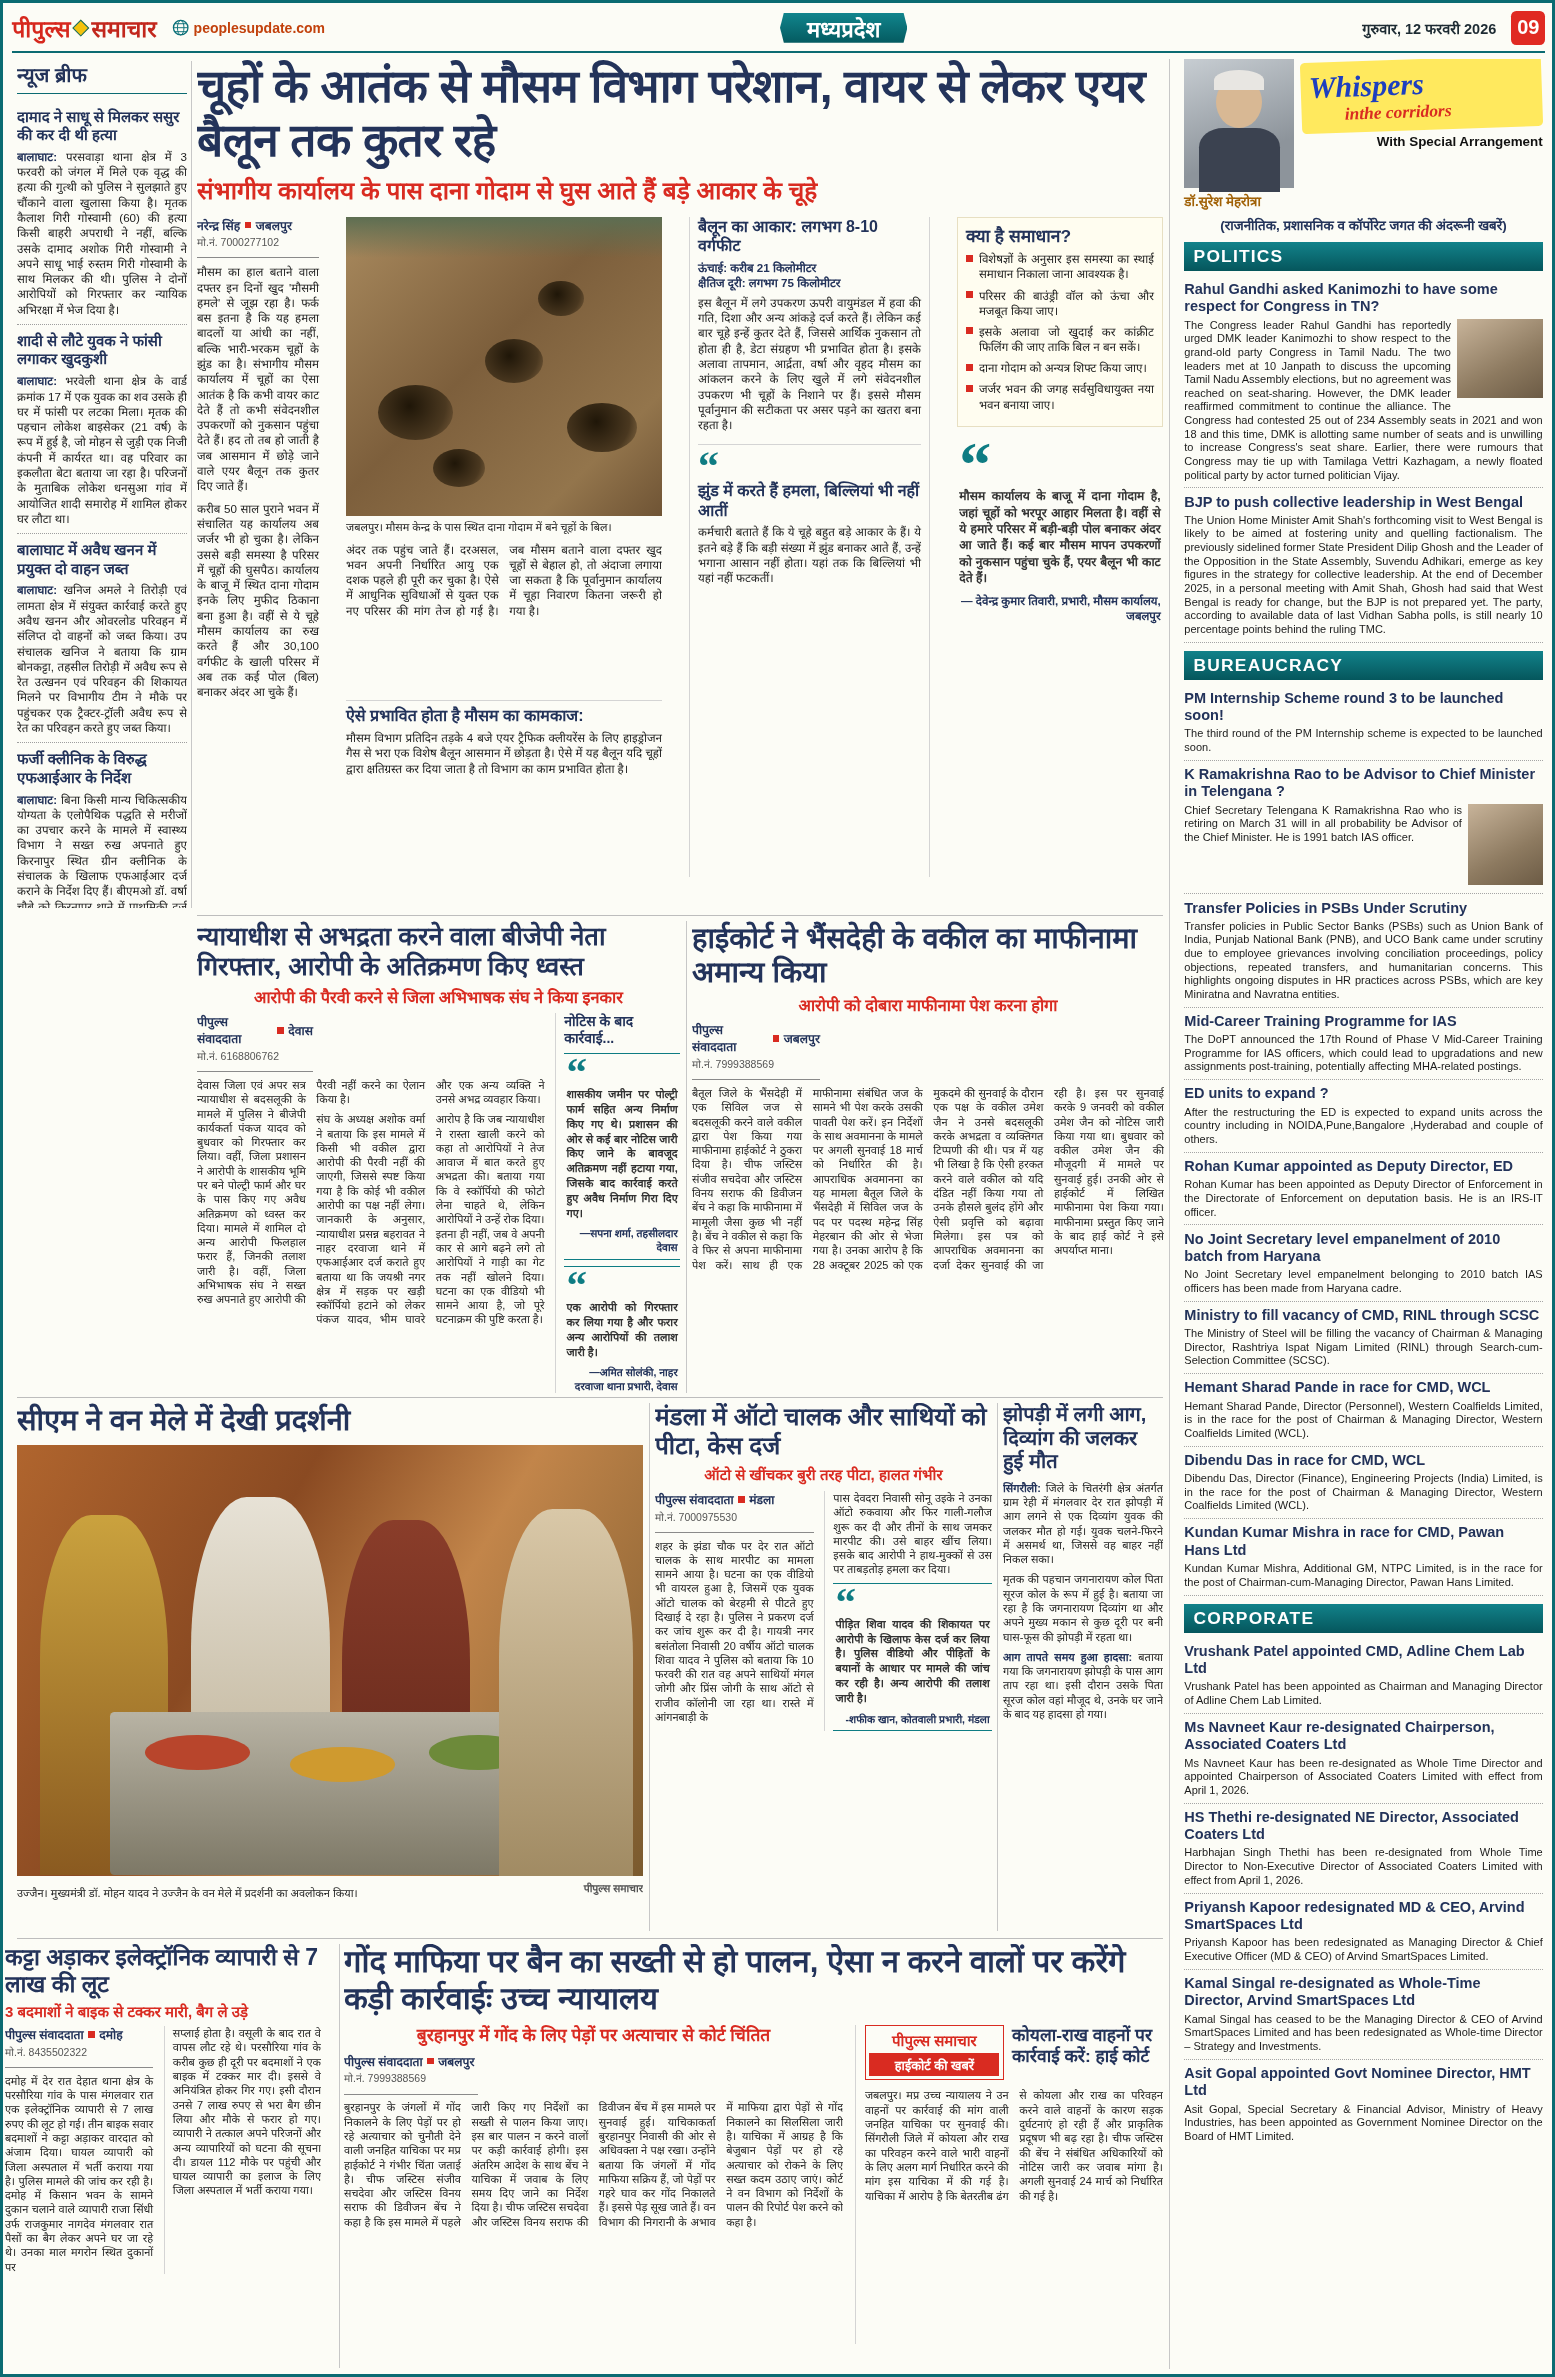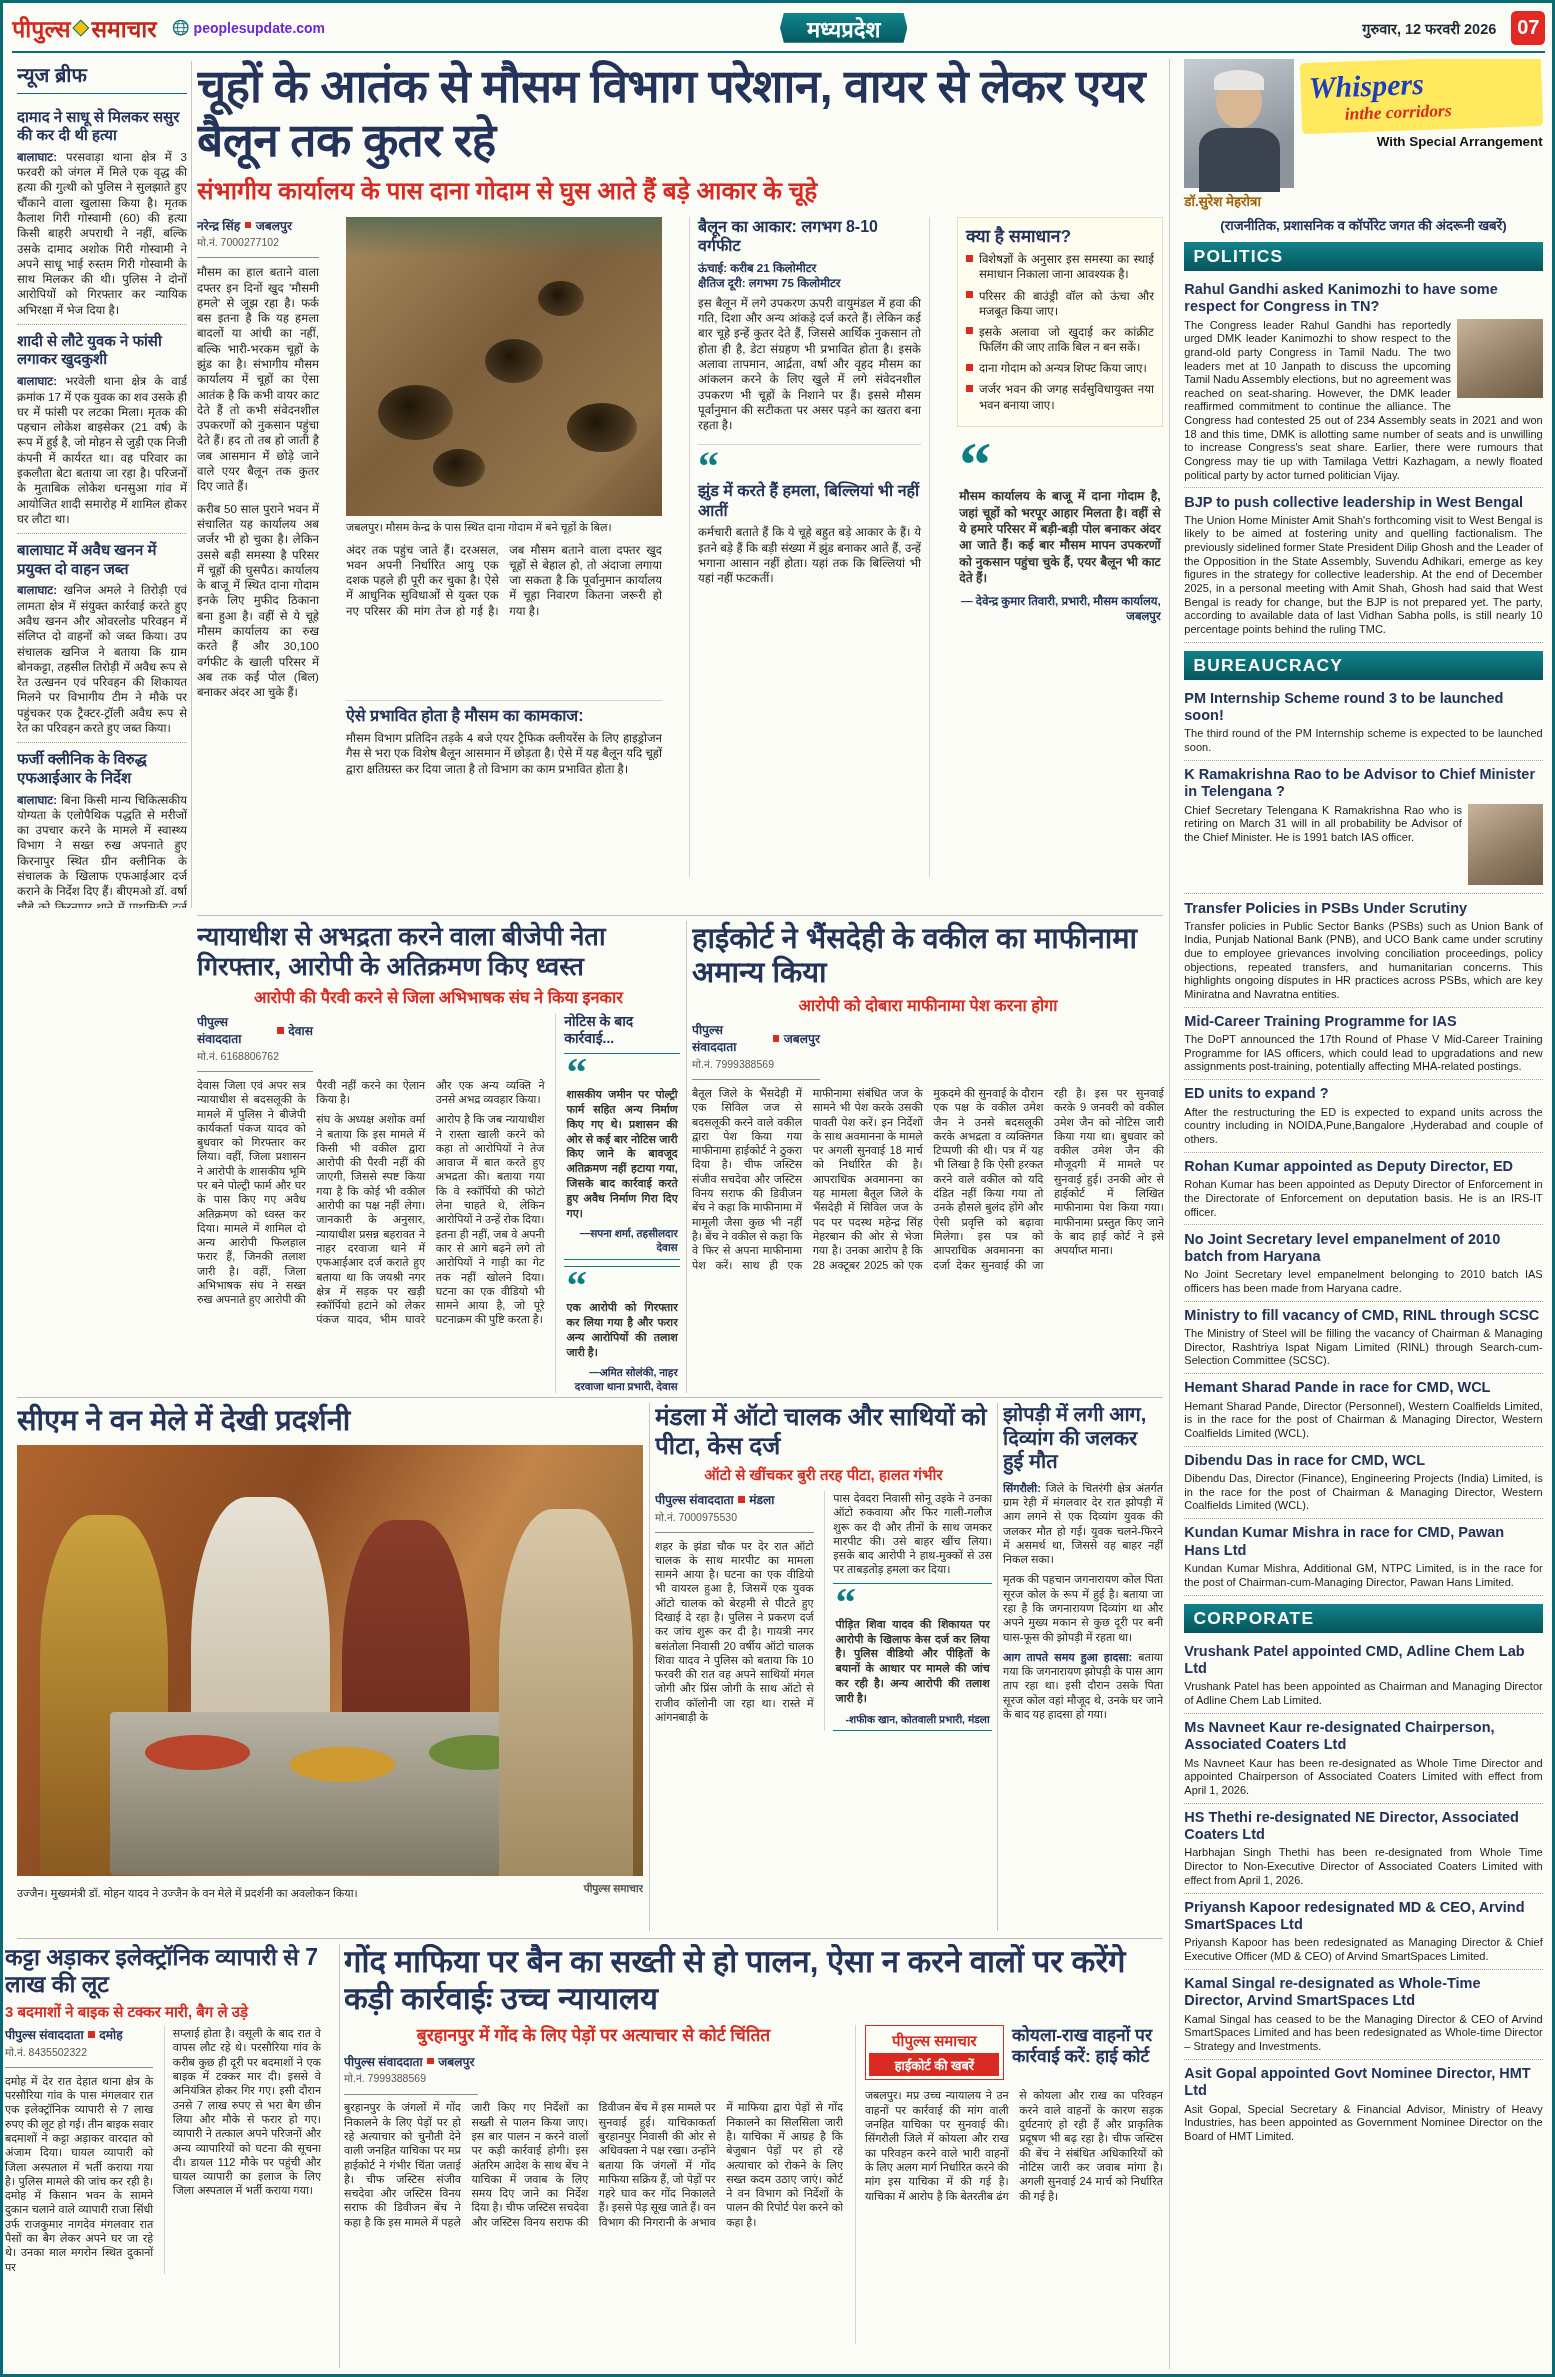--- a/index.html
+++ b/index.html
@@ -8,21 +8,21 @@
   .page{position:relative;width:1555px;height:2377px;background:#fcfcf6;border:3.5px solid #0b6b72;overflow:hidden;}
   .abs{position:absolute;}
   .hrule{position:absolute;height:1.2px;background:#bdbdbd;}
   .vrule{position:absolute;width:0.6px;background:#c7c7c7;}
   
   .masthead{left:9.3px;top:5.8px;width:1533px;height:38px;display:flex;align-items:center;gap:15px;}
   .logo{display:flex;align-items:center;gap:4.6px;white-space:nowrap;}
   .logo1,.logo2{font-size:23px;font-weight:bold;color:#d6281e;}
   .logo2{color:#c2271d;}
   .diamond{width:11.6px;height:11.6px;background:#f4c20d;border:1.7px solid #0b6b72;transform:rotate(45deg);display:inline-block;}
-  .website{display:flex;align-items:center;gap:4.6px;font-size:14px;color:#6d28d9;font-weight:bold;}
+  .website{display:flex;align-items:center;gap:4.6px;font-size:14px;color:#c2410c;font-weight:bold;}
   .edition{margin:0 auto;background:linear-gradient(#11858d,#045a60);color:#fff;font-size:22px;font-weight:bold;
            padding:0 27px;clip-path:polygon(3% 0,97% 0,100% 50%,97% 100%,3% 100%,0 50%);}
   .mdate{font-size:14.5px;font-weight:bold;color:#1d2b33;white-space:nowrap;}
   .pagenum{width:34px;height:34px;background:#e02a22;color:#fff;font-size:20px;font-weight:bold;border-radius:5.2px;
            display:flex;align-items:center;justify-content:center;}
   .tealrule{left:9.3px;top:48px;width:1533px;height:2.3px;background:#0b6b72;}
   
   .bt{font-size:11.6px;line-height:1.32;color:#1b1b1b;text-align:justify;}
   .bt19{font-size:11px;line-height:1.3;color:#1b1b1b;text-align:justify;}
   .navy{color:#23335a;}
@@ -101,21 +101,21 @@
     <div class="website">
       <svg viewBox="0 0 24 24" width="17.4" height="17.4">
           <circle cx="12" cy="12" r="10" fill="none" stroke="#0b7078" stroke-width="1.8"></circle>
           <ellipse cx="12" cy="12" rx="4.5" ry="10" fill="none" stroke="#0b7078" stroke-width="1.3"></ellipse>
           <path d="M2 12h20M3.5 6.5h17M3.5 17.5h17" stroke="#0b7078" stroke-width="1.3" fill="none"></path>
         </svg>
       <span>peoplesupdate.com</span>
     </div>
     <div class="edition"><span>मध्यप्रदेश</span></div>
     <div class="mdate">गुरुवार, 12 फरवरी 2026</div>
-    <div class="pagenum">07</div>
+    <div class="pagenum">09</div>
   </header>
   <div class="tealrule abs"></div>
 
   <section class="abs" style="left:14px;top:58px;width:170px;height:847px;overflow:hidden;">
     <div class="sec-title">न्यूज ब्रीफ</div>
 
     <div class="brief-item">
       <div class="brief-h">दामाद ने साधू से मिलकर ससुर की कर दी थी हत्या</div>
       <div class="bt"><b class="navy">बालाघाट:</b> <span>परसवाड़ा थाना क्षेत्र में 3 फरवरी को जंगल में मिले एक वृद्ध की हत्या की गुत्थी को पुलिस ने सुलझाते हुए चौंकाने वाला खुलासा किया है। मृतक कैलाश गिरी गोस्वामी (60) की हत्या किसी बाहरी अपराधी ने नहीं, बल्कि उसके दामाद अशोक गिरी गोस्वामी ने अपने साधू भाई रुस्तम गिरी गोस्वामी के साथ मिलकर की थी। पुलिस ने दोनों आरोपियों को गिरफ्तार कर न्यायिक अभिरक्षा में भेज दिया है।</span></div>
     </div>

